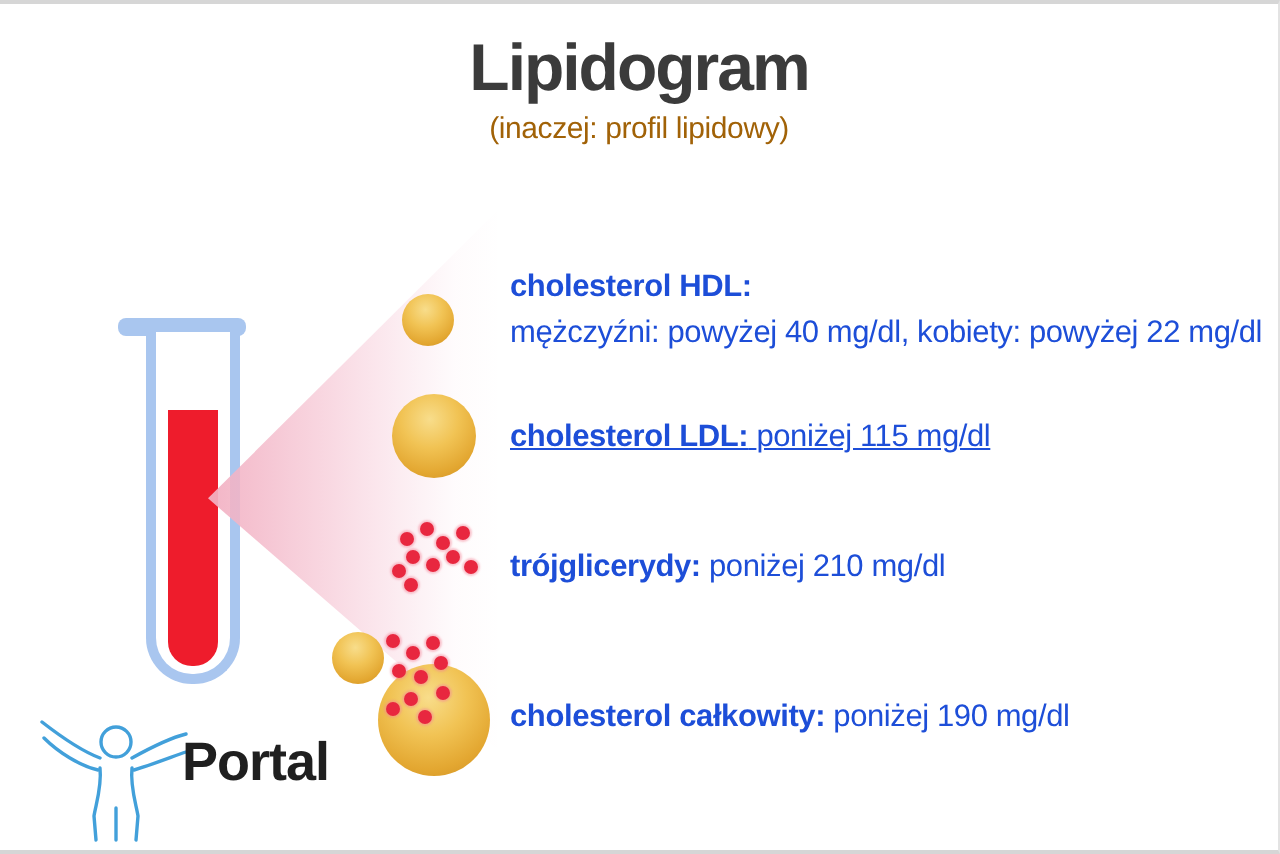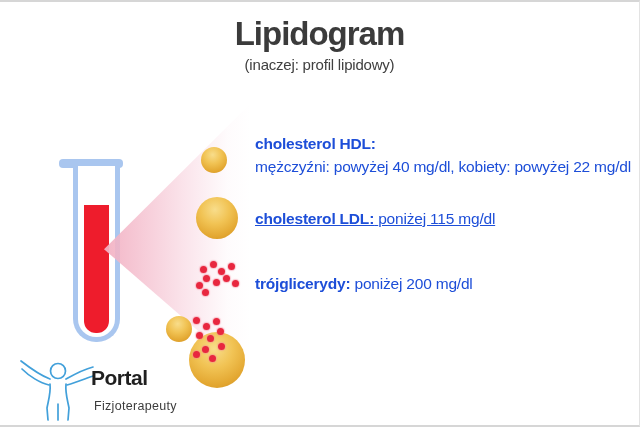--- a/index.html
+++ b/index.html
@@ -5,21 +5,21 @@
   html,body{margin:0;padding:0;background:#fff;}
   #stage{
     position:relative;width:640px;height:427px;box-sizing:border-box;
     background:#ffffff;overflow:hidden;
     border:2px solid #d6d6d6;border-left:none;border-right:1px solid #e3e3e3;
     font-family:"Liberation Sans", sans-serif;color:#2e2e2e;
   }
   
   .hdr{position:absolute;top:14px;left:0;width:100%;text-align:center;}
   .title{font-size:33px;font-weight:700;color:#3b3b3b;letter-spacing:-1px;line-height:1.1;}
-  .subtitle{font-size:15px;color:#404040;margin-top:4px;letter-spacing:-0.2px;}
+  .subtitle{font-size:15px;color:#a16207;margin-top:4px;letter-spacing:-0.2px;}
   
   .beam{
     position:absolute;left:104px;top:103px;width:145px;height:270px;
     clip-path:polygon(0% 53.4%,100% 0%,100% 100%);
     background:linear-gradient(to right,
       rgba(242,177,195,0.95) 0%,
       rgba(247,205,218,0.55) 55%,
       rgba(252,238,243,0.22) 85%,
       rgba(255,250,252,0.05) 100%);
   }
@@ -42,21 +42,21 @@
   .dot{position:absolute;width:7px;height:7px;border-radius:50%;background:#e8273f;
     box-shadow:0 0 1px 1px rgba(244,130,150,0.45);}
   
   .item{position:absolute;left:255px;font-size:15.5px;line-height:23px;
     letter-spacing:-0.2px;color:#1d4ed8;white-space:nowrap;}
   .item .lbl{font-weight:700;}
   .item.stacked .val{display:block;}
   .i1{top:130px;} .i2{top:205px;text-decoration:underline;} .i3{top:270px;} .i4{top:345px;}
   
   .logo-fig{position:absolute;left:18px;top:358px;}
-  .logo-name{position:absolute;left:91px;top:364px;font-size:21px;font-weight:700;
+  .logo-name{position:absolute;left:91px;top:364px;font-size:27px;font-weight:700;
     color:#1f1f1f;letter-spacing:-0.5px;text-align:right;}
   .logo-sub{position:absolute;left:94px;top:397px;font-size:12.5px;color:#3c3c3c;
     letter-spacing:0.3px;}
 </style>
 </head>
 <body>
 
 <div id="stage">
 
   <div class="hdr">
@@ -101,34 +101,37 @@
   <div class="item stacked i1">
     <span class="lbl">cholesterol HDL:</span>
     <span class="val">mężczyźni: powyżej 40 mg/dl, kobiety: powyżej 22 mg/dl</span>
   </div>
   <div class="item i2">
     <span class="lbl">cholesterol LDL:</span>
     <span class="val">poniżej 115 mg/dl</span>
   </div>
   <div class="item i3">
     <span class="lbl">trójglicerydy:</span>
-    <span class="val">poniżej 200 mg/dl</span>
+    <span class="val">poniżej 210 mg/dl</span>
+  </div>
+  <div class="item i4">
+    <span class="lbl">cholesterol całkowity:</span>
+    <span class="val">poniżej 190 mg/dl</span>
   </div>
 
   <svg class="logo-fig" width="76" height="62" viewBox="0 0 76 62" fill="none">
     <g stroke="#42a0da" stroke-width="1.7" stroke-linecap="round" fill="none">
       <circle cx="40" cy="11" r="7.5"></circle>
 
       <path d="M32,19 C24,16 12,8 3,1"></path>
       <path d="M31,25 C22,23 11,16 4,9"></path>
 
       <path d="M48,19 C57,14 67,9 75,7"></path>
       <path d="M49,25 C59,22 69,18 75,16"></path>
 
       <path d="M32,24 C33,33 30,42 29,48 L30,60"></path>
       <path d="M48,24 C47,33 50,42 51,48 L50,60"></path>
       <path d="M40,44 L40,60"></path>
     </g>
   </svg>
   <div class="logo-name">Portal</div>
-  <div class="logo-sub">Fizjoterapeuty</div>
 
 </div>
 
 </body></html>

